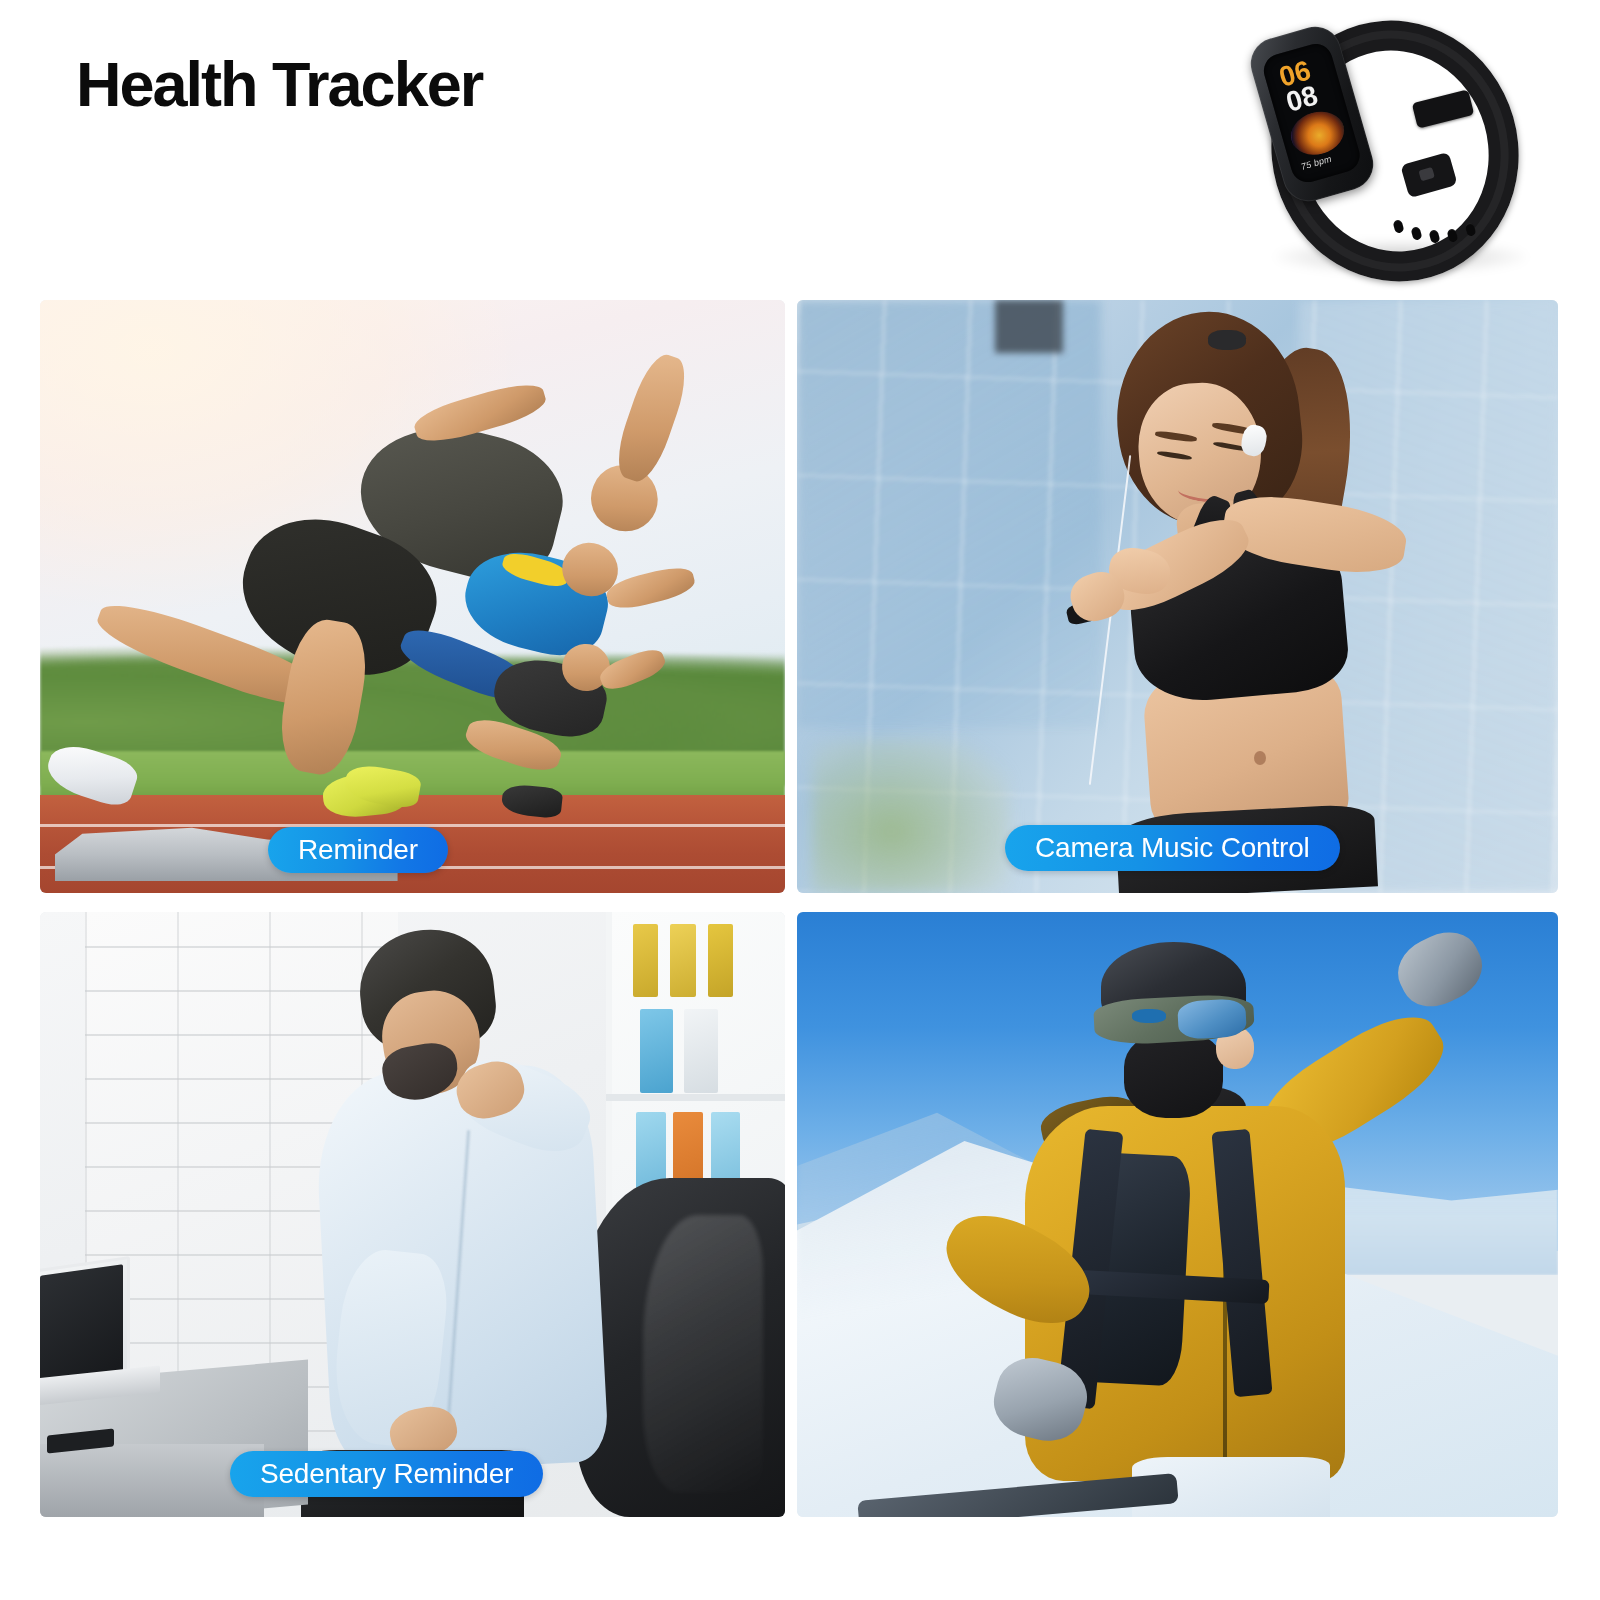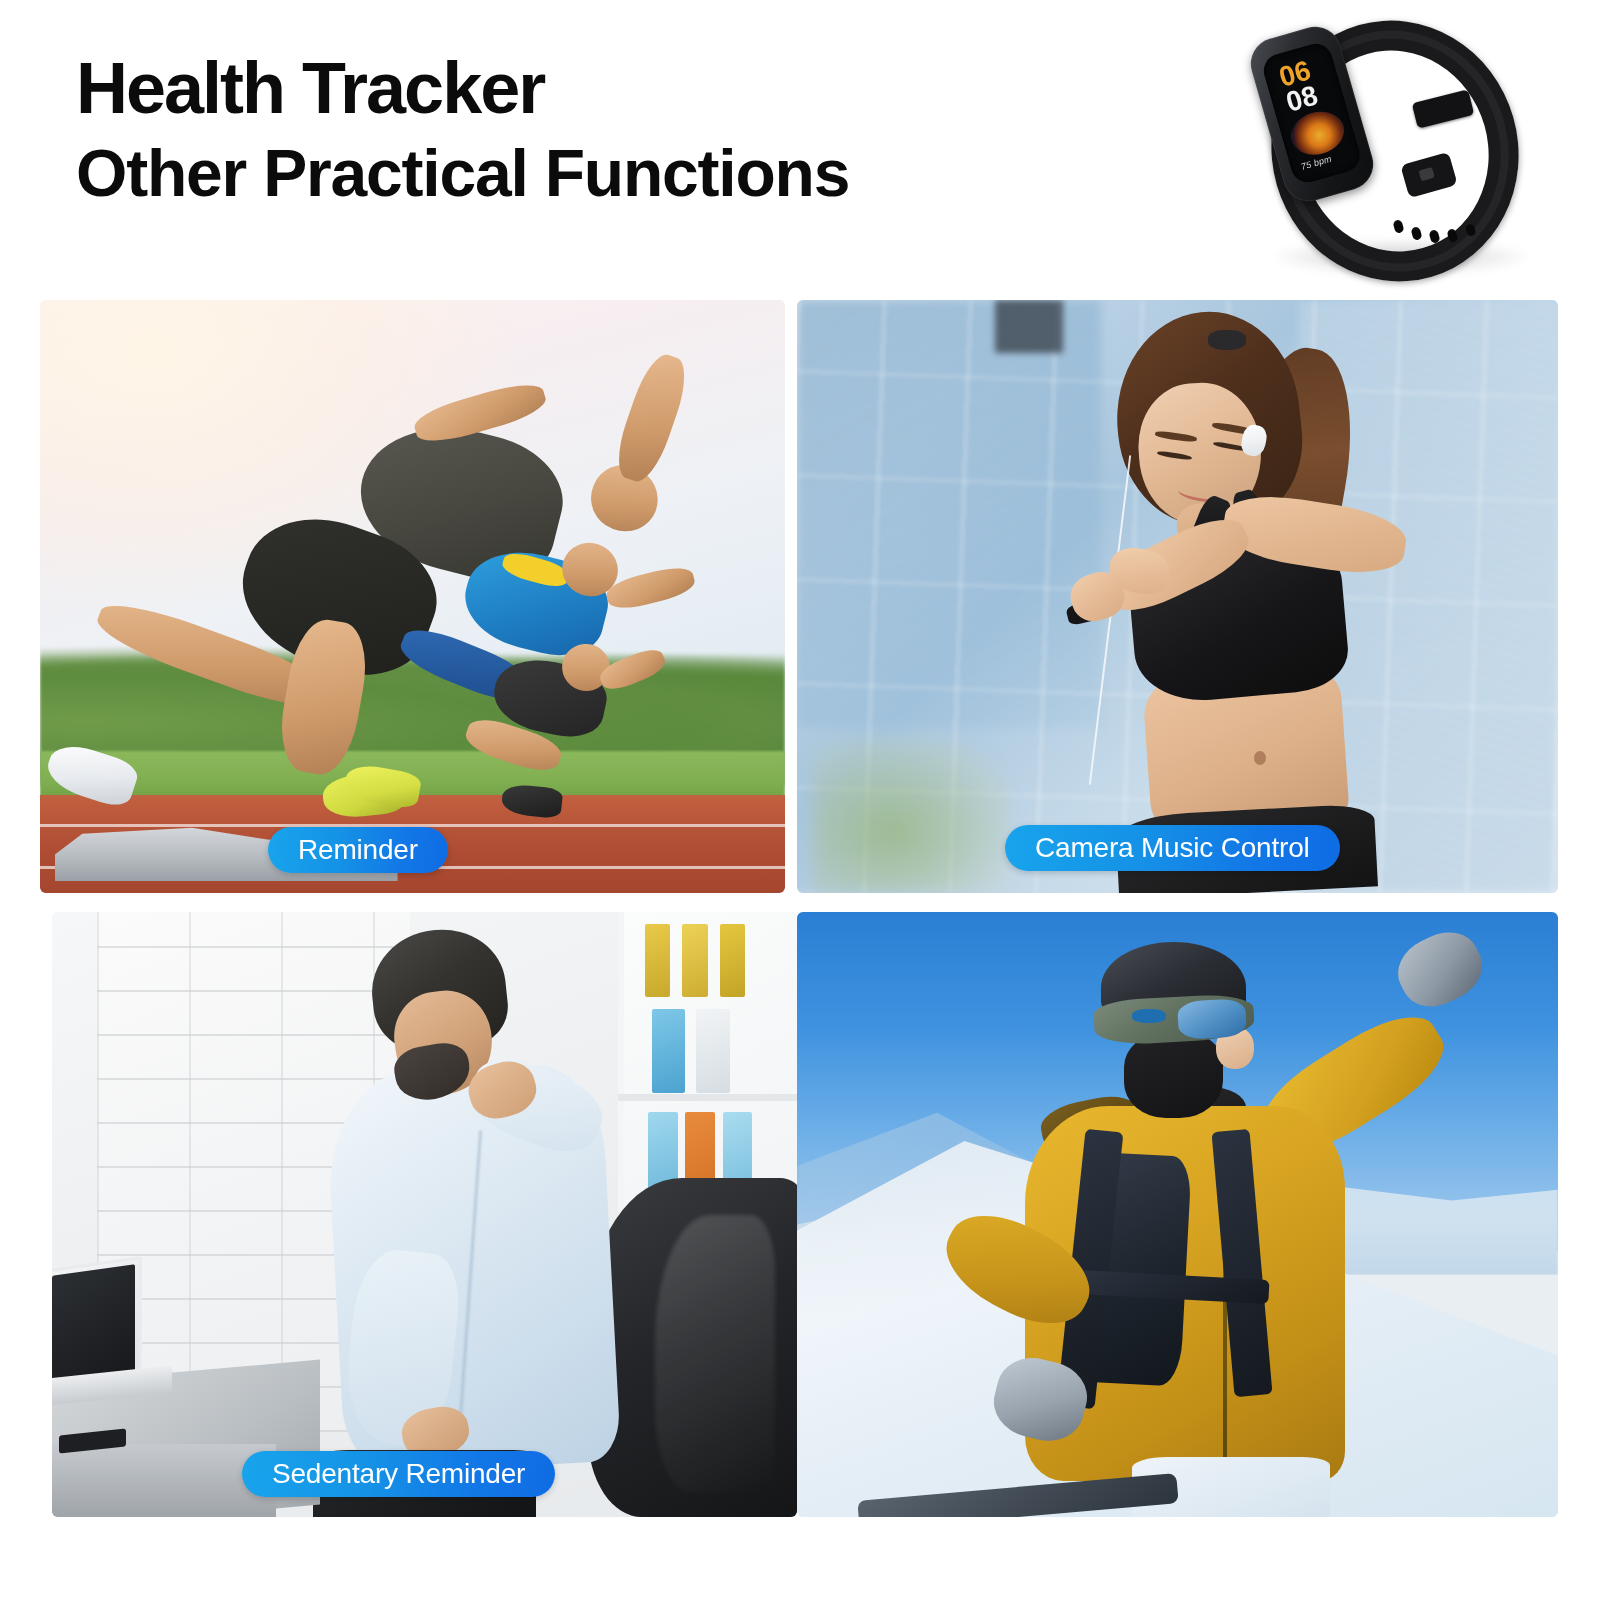--- a/index.html
+++ b/index.html
@@ -18,21 +18,21 @@
     height: 1600px;
     background: #ffffff;
   }
 
   
   .header { position: absolute; left: 0; top: 0; width: 1600px; height: 300px; }
 
   .title-block { position: absolute; left: 76px; top: 52px; }
 
   .title-main {
-    font-size: 72px;
+    font-size: 63px;
     font-weight: 700;
     letter-spacing: -2.0px;
     color: #0b0b0b;
     line-height: 1.02;
     white-space: nowrap;
   }
   .title-sub {
     font-size: 66px;
     font-weight: 700;
     letter-spacing: -1.2px;
@@ -147,21 +147,21 @@
     width: 1518px; height: 1217px;
   }
   .cell {
     position: absolute;
     border-radius: 6px;
     overflow: hidden;
     background: #e9eef2;
   }
   .cell.tl { left: 0;    top: 0;   width: 745px; height: 593px; }
   .cell.tr { left: 757px; top: 0;   width: 761px; height: 593px; }
-  .cell.bl { left: 12px;    top: 612px; width: 745px; height: 605px; }
+  .cell.bl { left: 0;    top: 612px; width: 745px; height: 605px; }
   .cell.br { left: 757px; top: 612px; width: 761px; height: 605px; }
 
   .scene { position: absolute; inset: 0; }
 
   
   .s1-sky {
     position: absolute; inset: 0;
     background: linear-gradient(165deg, #fdf4f1 0%, #f6eef0 22%, #eef1f5 46%, #e7eef4 62%, #e2ecf2 72%);
   }
   .s1-glow {
@@ -650,21 +650,20 @@
   .badge.b-br { left: 260px; bottom: 22px; }
 </style>
 </head>
 <body>
 
 <div class="page">
 
   <div class="header">
     <div class="title-block">
       <div class="title-main">Health Tracker</div>
-      <div class="title-sub">Other Practical Functions</div>
     </div>
 
     <div class="tracker-wrap">
       <div class="tracker-shadow"></div>
       <div class="strap-ring"></div>
       <div class="strap-hi"></div>
       <div class="strap-keeper"></div>
       <div class="strap-buckle"></div>
       <div class="hole" style="left:176px; top:212px; transform:rotate(-16deg);"></div>
       <div class="hole" style="left:194px; top:219px; transform:rotate(-16deg);"></div>

